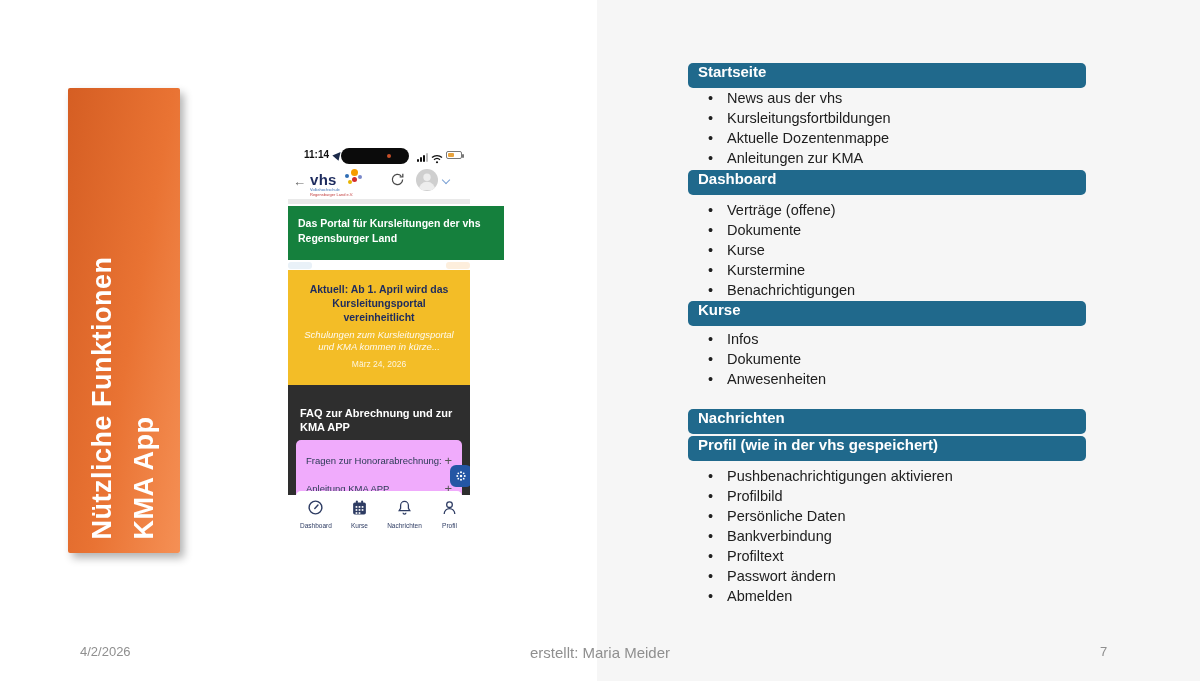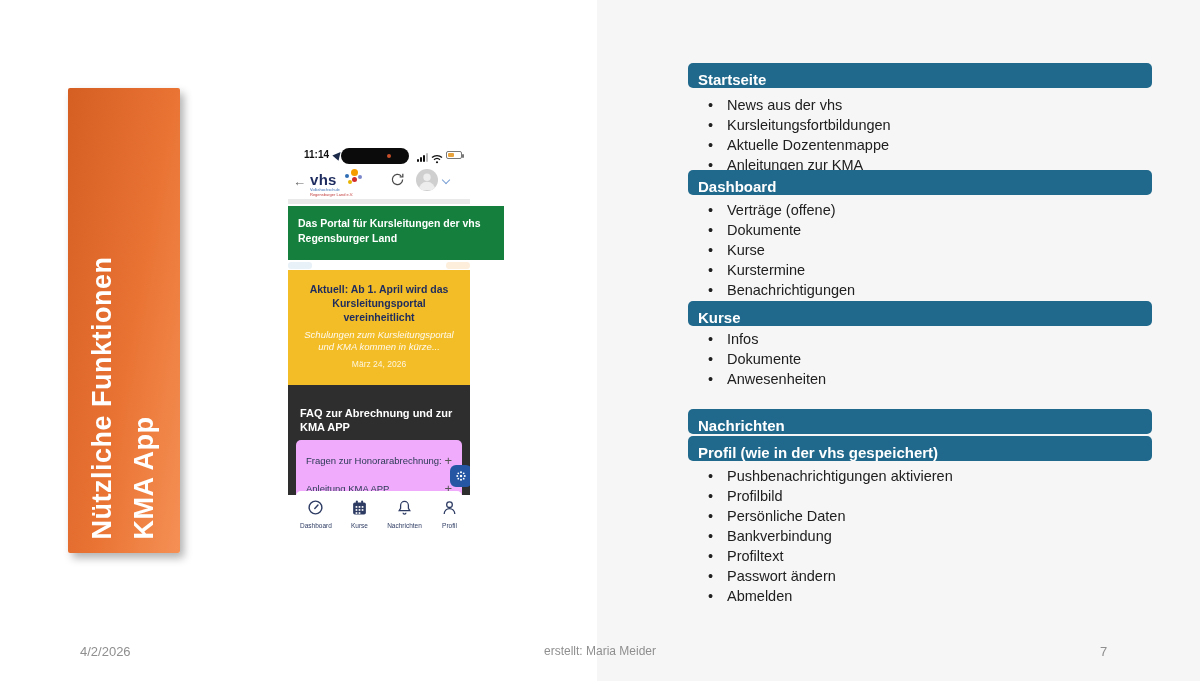--- a/index.html
+++ b/index.html
@@ -69,29 +69,29 @@
   .faq-row-partial { position:absolute; left:8px; right:8px; top:106px; height:8px; background:#ffffff; border-radius:5px 5px 0 0; }
   .fab { position:absolute; right:-2px; top:80px; width:22px; height:22px; background:#2456a4; border-radius:6px;
          display:flex; align-items:center; justify-content:center; }
 
   .tabbar { top:352px; left:0; width:182px; height:38px; background:#ffffff;
             display:flex; justify-content:space-between; padding:4px 12px 0; }
   .tab { display:flex; flex-direction:column; align-items:center; gap:2px; }
   .tab .tlabel { font-size:6.5px; color:#2e3c63; }
 
   
-  .bar { position:absolute; left:688px; width:464px; height:25px; background:#20698c; border-radius:5px;
-         color:#ffffff; font-weight:bold; font-size:15px; display:flex; align-items:flex-end; padding:0 10px; }
+  .bar { position:absolute; left:688px; width:398px; height:25px; background:#20698c; border-radius:5px;
+         color:#ffffff; font-weight:bold; font-size:15px; display:flex; align-items:flex-start; padding:0 10px; }
   .blist { position:absolute; left:688px; width:500px; list-style:none; }
   .blist li { font-size:14.5px; color:#202020; line-height:20px; padding-left:39px; position:relative; }
   .blist li::before { content:"\2022"; position:absolute; left:20px; color:#202020; }
 
   
   .footer-date   { position:absolute; left:80px;  top:644px; font-size:13px; color:#8f8f8f; }
-  .footer-credit { position:absolute; left:0; right:0; top:644px; text-align:center; font-size:12px; color:#8f8f8f; }
+  .footer-credit { position:absolute; left:0; right:0; top:644px; text-align:center; font-size:15px; color:#8f8f8f; }
   .footer-page   { position:absolute; left:1100px; top:644px; font-size:13px; color:#8f8f8f; }
 </style>
 </head>
 <body>
 
 <div class="right-panel"></div>
 
 <div class="banner">
   <div class="banner-inner">
     <div class="banner-line">Nützliche Funktionen</div>
@@ -240,21 +240,21 @@
           </svg>
       </span>
       <span class="tlabel">Profil</span>
     </div>
   </div>
 </div>
 
 <div class="bar" style="top:63px">
     <span>Startseite</span>
   </div>
-<ul class="blist" style="top:95px">
+<ul class="blist" style="top:88px">
   <li>News aus der vhs</li>
   <li>Kursleitungsfortbildungen</li>
   <li>Aktuelle Dozentenmappe</li>
   <li>Anleitungen zur KMA</li>
 </ul>
 
 <div class="bar" style="top:170px">
     <span>Dashboard</span>
   </div>
 <ul class="blist" style="top:200px">

